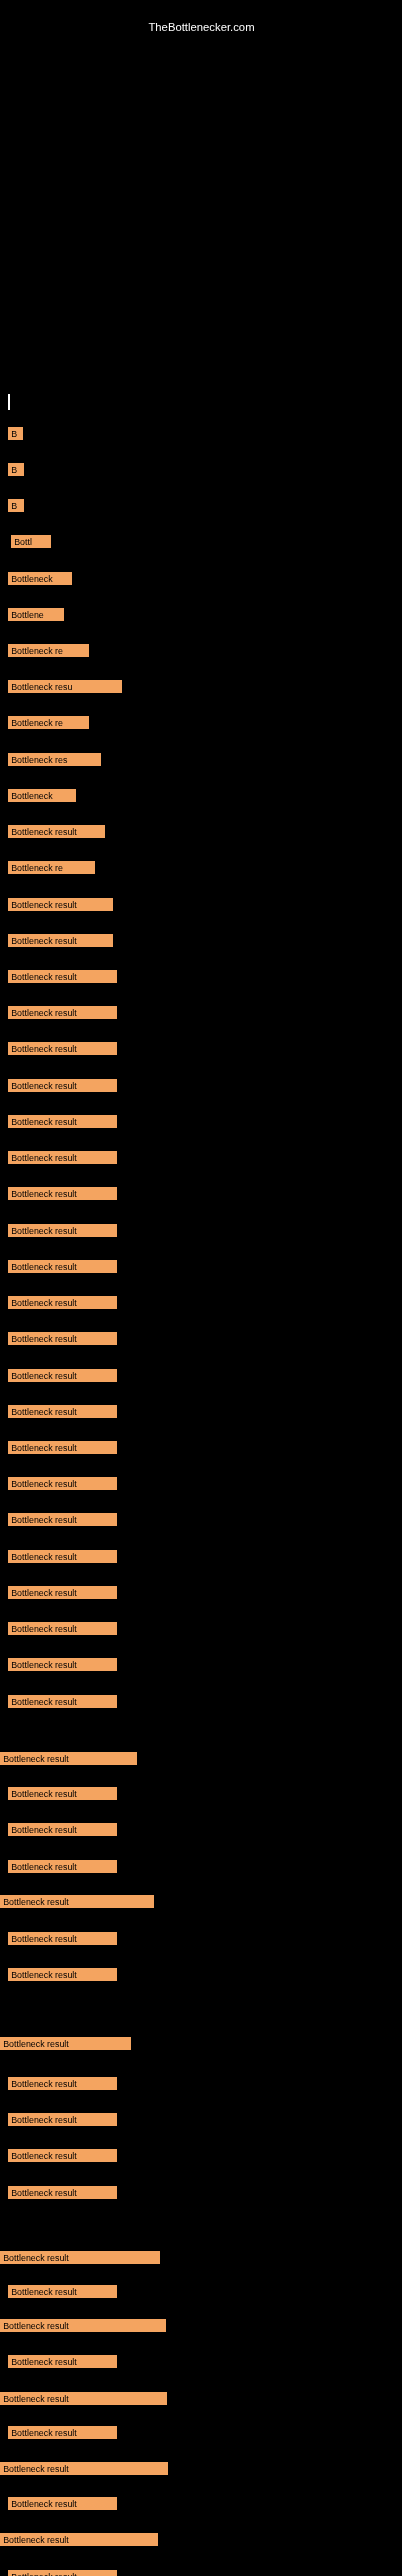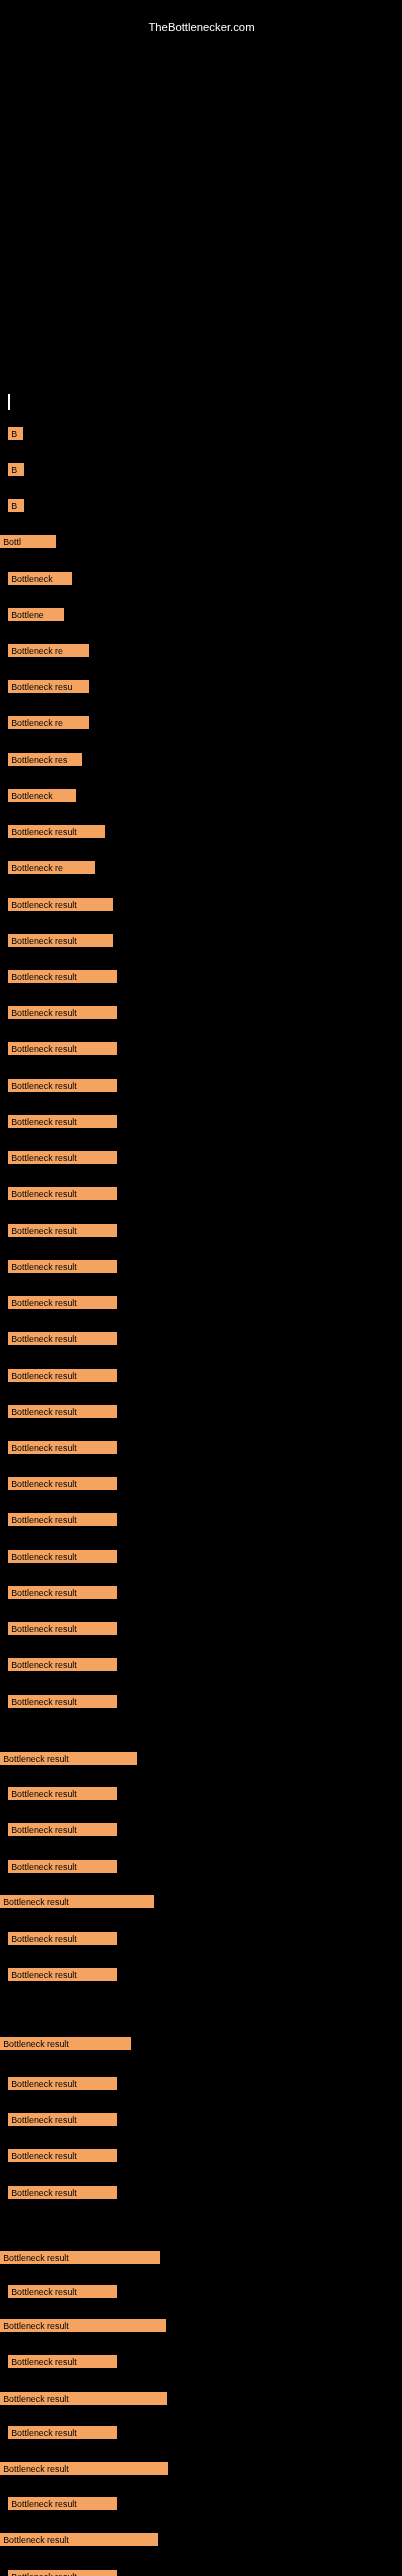--- a/index.html
+++ b/index.html
@@ -44,27 +44,27 @@
   </style>
 </head>
 <body>
 
 <span class="site-title">TheBottlenecker.com</span>
 
 <div id="results-container">
     <div class="result-item" style="top: 427px; left: 8px; width: 14.5px;">B</div>
     <div class="result-item" style="top: 463px; left: 8px; width: 16px;">B</div>
     <div class="result-item" style="top: 499px; left: 8px; width: 16px;">B</div>
-    <div class="result-item" style="top: 535px; left: 0; width: 56px;">Bottl</div>
+    <div class="result-item" style="top: 535px; left: 11px; width: 40px;">Bottl</div>
     <div class="result-item" style="top: 572px; left: 8px; width: 64px;">Bottleneck</div>
     <div class="result-item" style="top: 608px; left: 8px; width: 56px;">Bottlene</div>
     <div class="result-item" style="top: 644px; left: 8px; width: 81px;">Bottleneck re</div>
-    <div class="result-item" style="top: 680px; left: 8px; width: 81px;">Bottleneck resu</div>
+    <div class="result-item" style="top: 680px; left: 8px; width: 114px;">Bottleneck resu</div>
     <div class="result-item" style="top: 716px; left: 8px; width: 81px;">Bottleneck re</div>
-    <div class="result-item" style="top: 753px; left: 8px; width: 74px;">Bottleneck res</div>
+    <div class="result-item" style="top: 753px; left: 8px; width: 93px;">Bottleneck res</div>
     <div class="result-item" style="top: 789px; left: 8px; width: 68px;">Bottleneck</div>
     <div class="result-item" style="top: 825px; left: 8px; width: 97px;">Bottleneck result</div>
     <div class="result-item" style="top: 861px; left: 8px; width: 87px;">Bottleneck re</div>
     <div class="result-item" style="top: 898px; left: 8px; width: 105px;">Bottleneck result</div>
     <div class="result-item" style="top: 934px; left: 8px; width: 105px;">Bottleneck result</div>
     <div class="result-item" style="top: 970px; left: 8px; width: 109px;">Bottleneck result</div>
     <div class="result-item" style="top: 1006px; left: 8px; width: 109px;">Bottleneck result</div>
     <div class="result-item" style="top: 1042px; left: 8px; width: 109px;">Bottleneck result</div>
     <div class="result-item" style="top: 1079px; left: 8px; width: 109px;">Bottleneck result</div>
     <div class="result-item" style="top: 1115px; left: 8px; width: 109px;">Bottleneck result</div>

